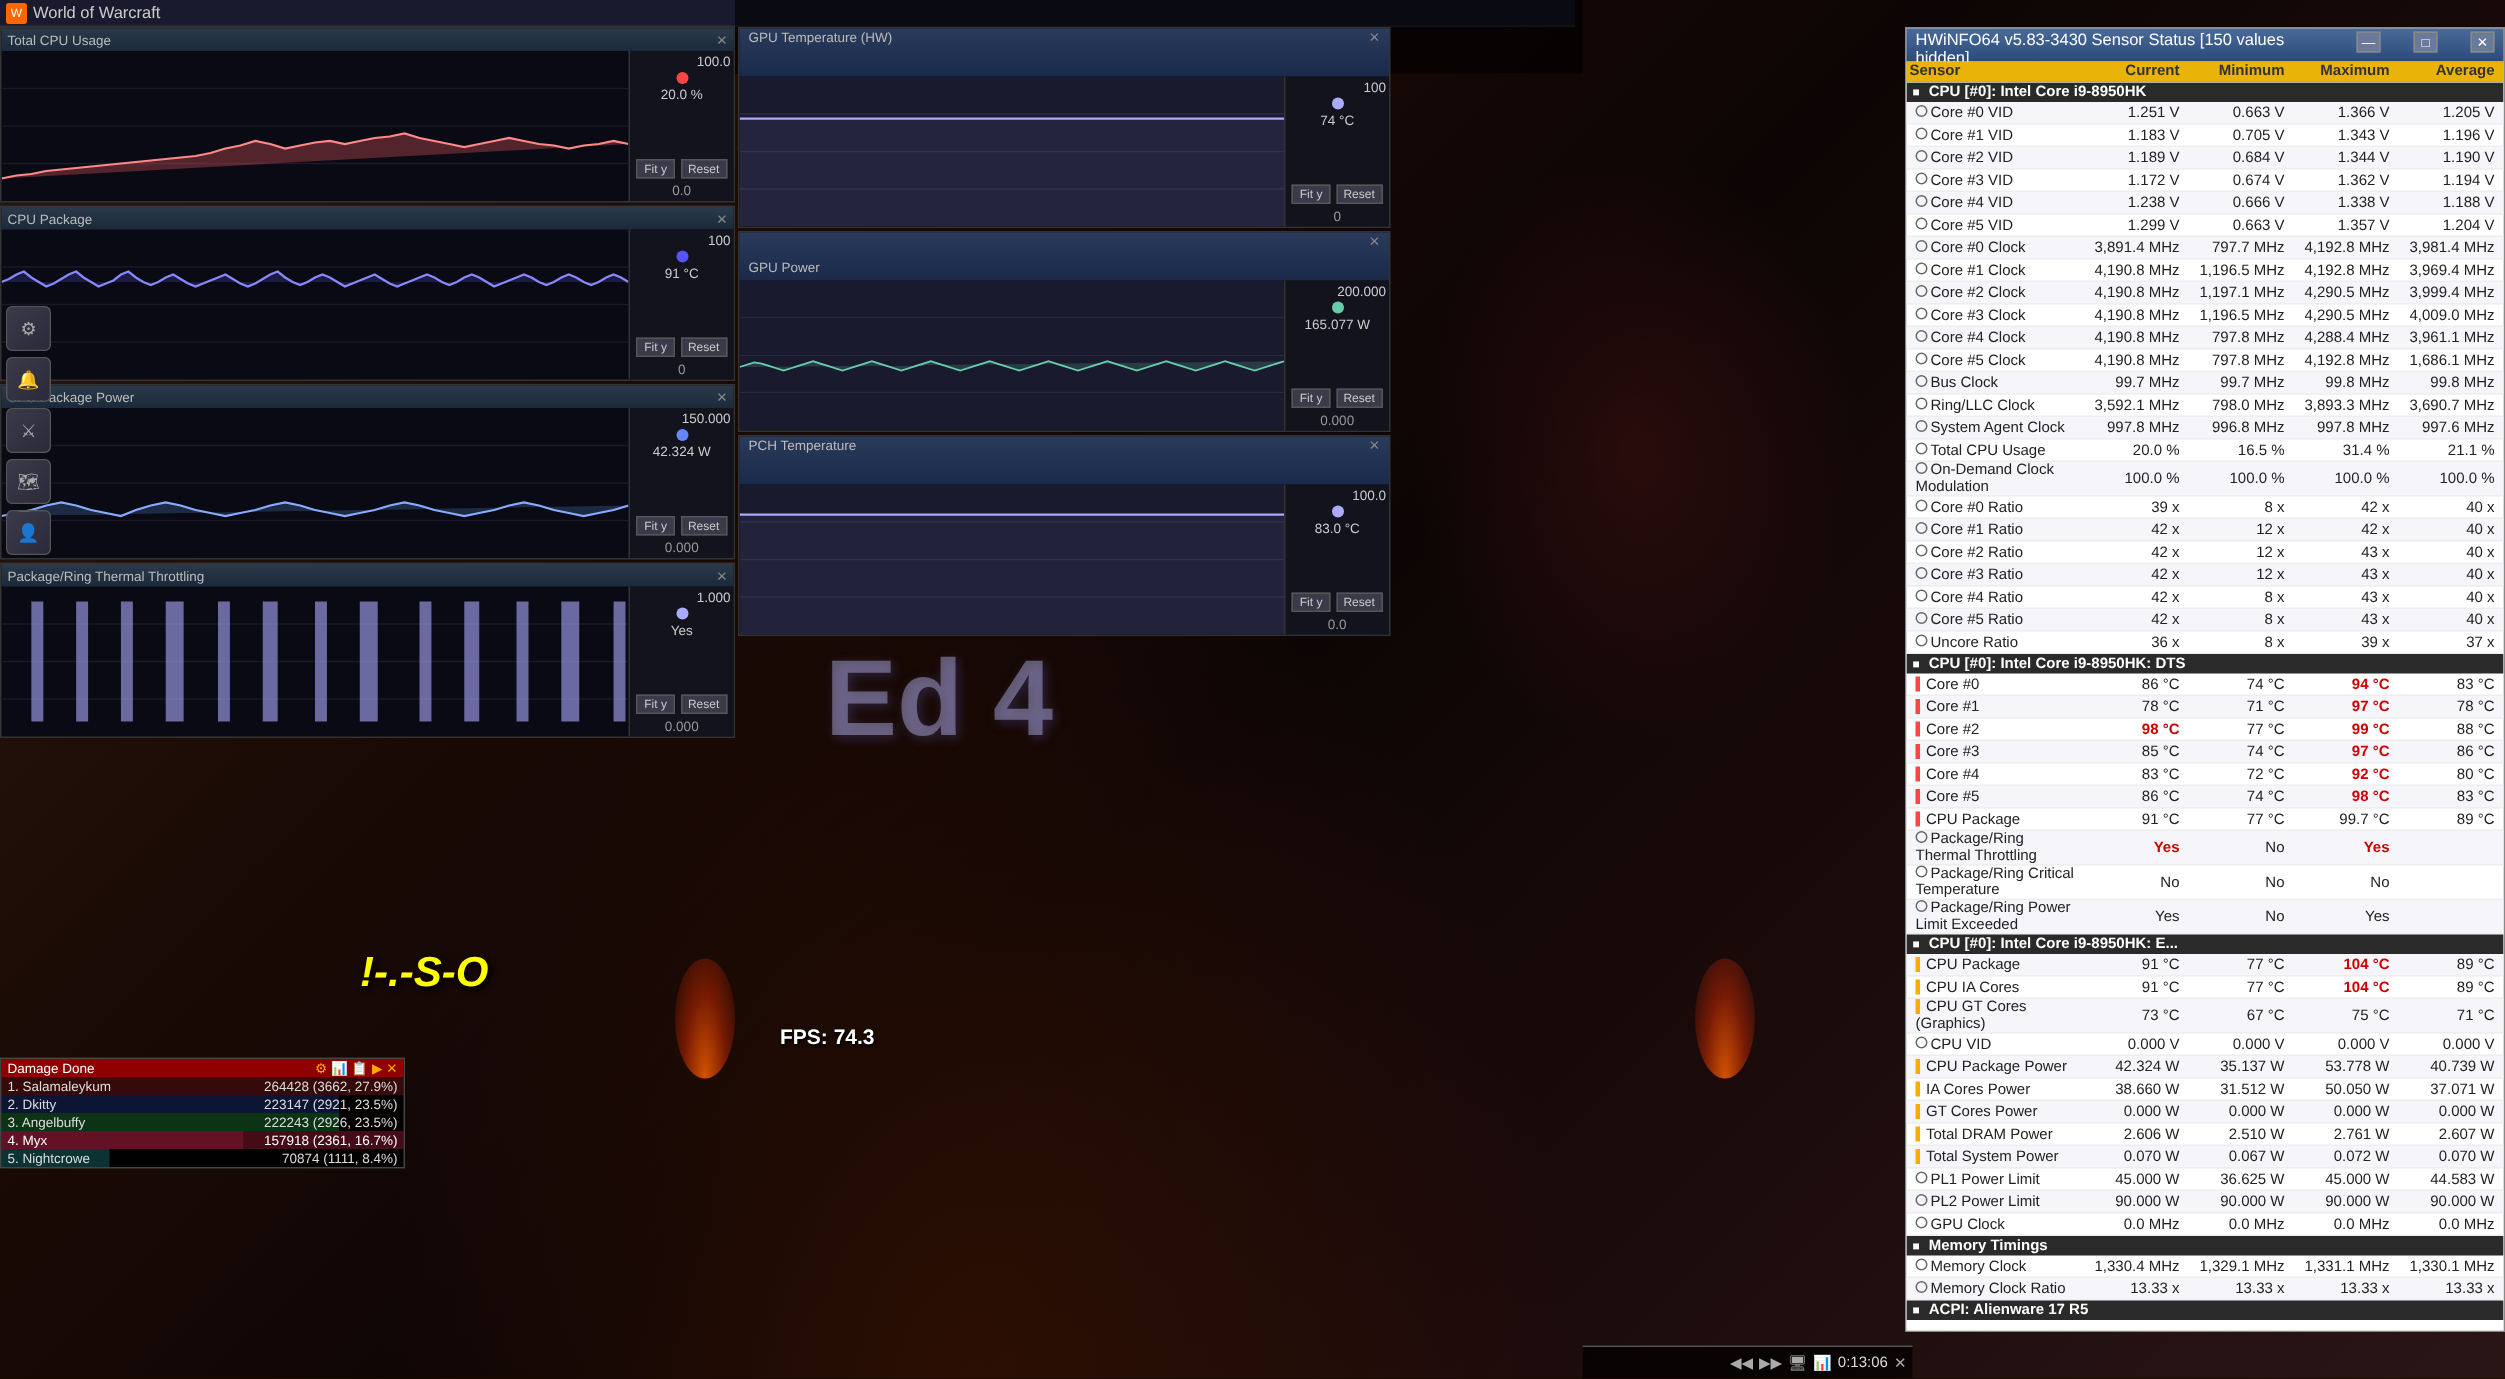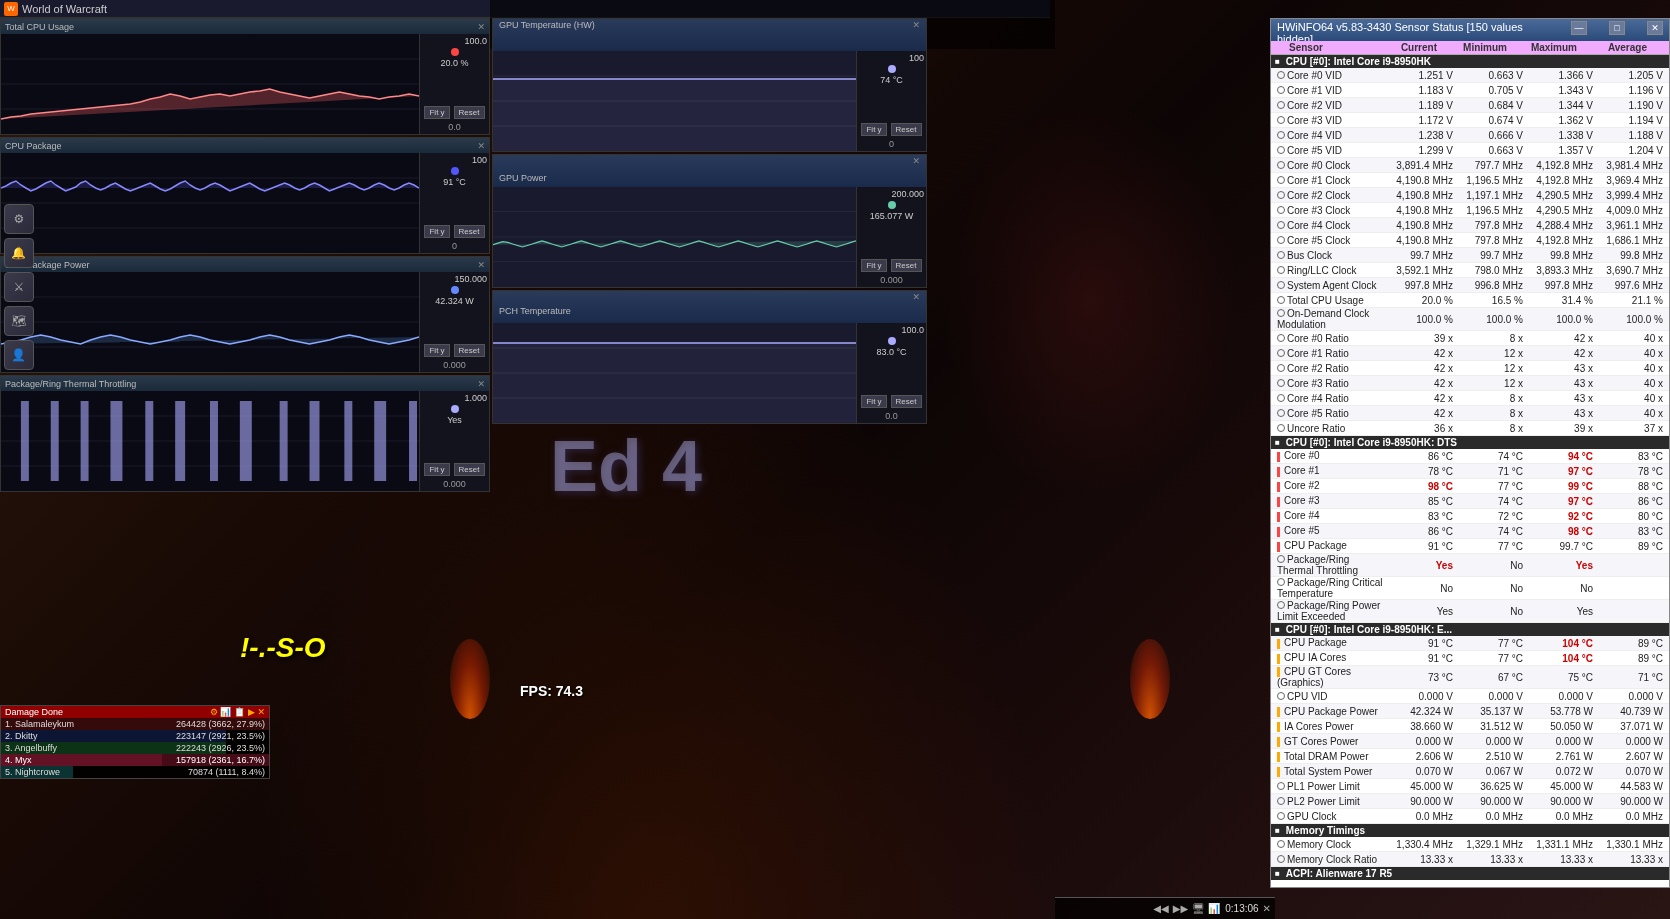--- a/index.html
+++ b/index.html
@@ -189,23 +189,23 @@
       margin-left: 2px;
       display: flex;
       align-items: center;
       justify-content: center;
       cursor: pointer;
     }
 
     #hwinfo-table-header {
       display: grid;
       grid-template-columns: 1fr 70px 70px 70px 70px;
-      background: #f0abfc;
+      background: #eab308;
       border-bottom: 1px solid #aaa;
-      padding: 1px 18px;
+      padding: 1px 2px;
       font-size: 10px;
       font-weight: bold;
       color: #333;
     }
 
     #hwinfo-content {
       flex: 1;
       overflow-y: auto;
       background: white;
     }
@@ -639,21 +639,21 @@
           <button class="btn-small">Fit y</button>
           <button class="btn-small">Reset</button>
         </div>
         <span style="font-size:9px;color:#999;margin-top:2px;">0.000</span>
       </div>
     </div>
   </div>
 
   <div class="gpu-graph-panel">
     <div class="gpu-graph-header">
-      <span style="color:#bbb;font-size:9px;margin-top:14px;">PCH Temperature</span>
+      <span style="color:#bbb;font-size:9px;">PCH Temperature</span>
       <span style="margin-left:auto;color:#888;font-size:9px;cursor:pointer;">✕</span>
     </div>
     <div class="graph-body">
       <div class="graph-canvas">
         <svg class="graph-svg" viewBox="0 0 370 100" preserveAspectRatio="none">
           <rect width="370" height="100" fill="#1a1a2e"></rect>
           <line x1="0" y1="25" x2="370" y2="25" stroke="#2a2a3e" stroke-width="1"></line>
           <line x1="0" y1="50" x2="370" y2="50" stroke="#2a2a3e" stroke-width="1"></line>
           <line x1="0" y1="75" x2="370" y2="75" stroke="#2a2a3e" stroke-width="1"></line>
 

